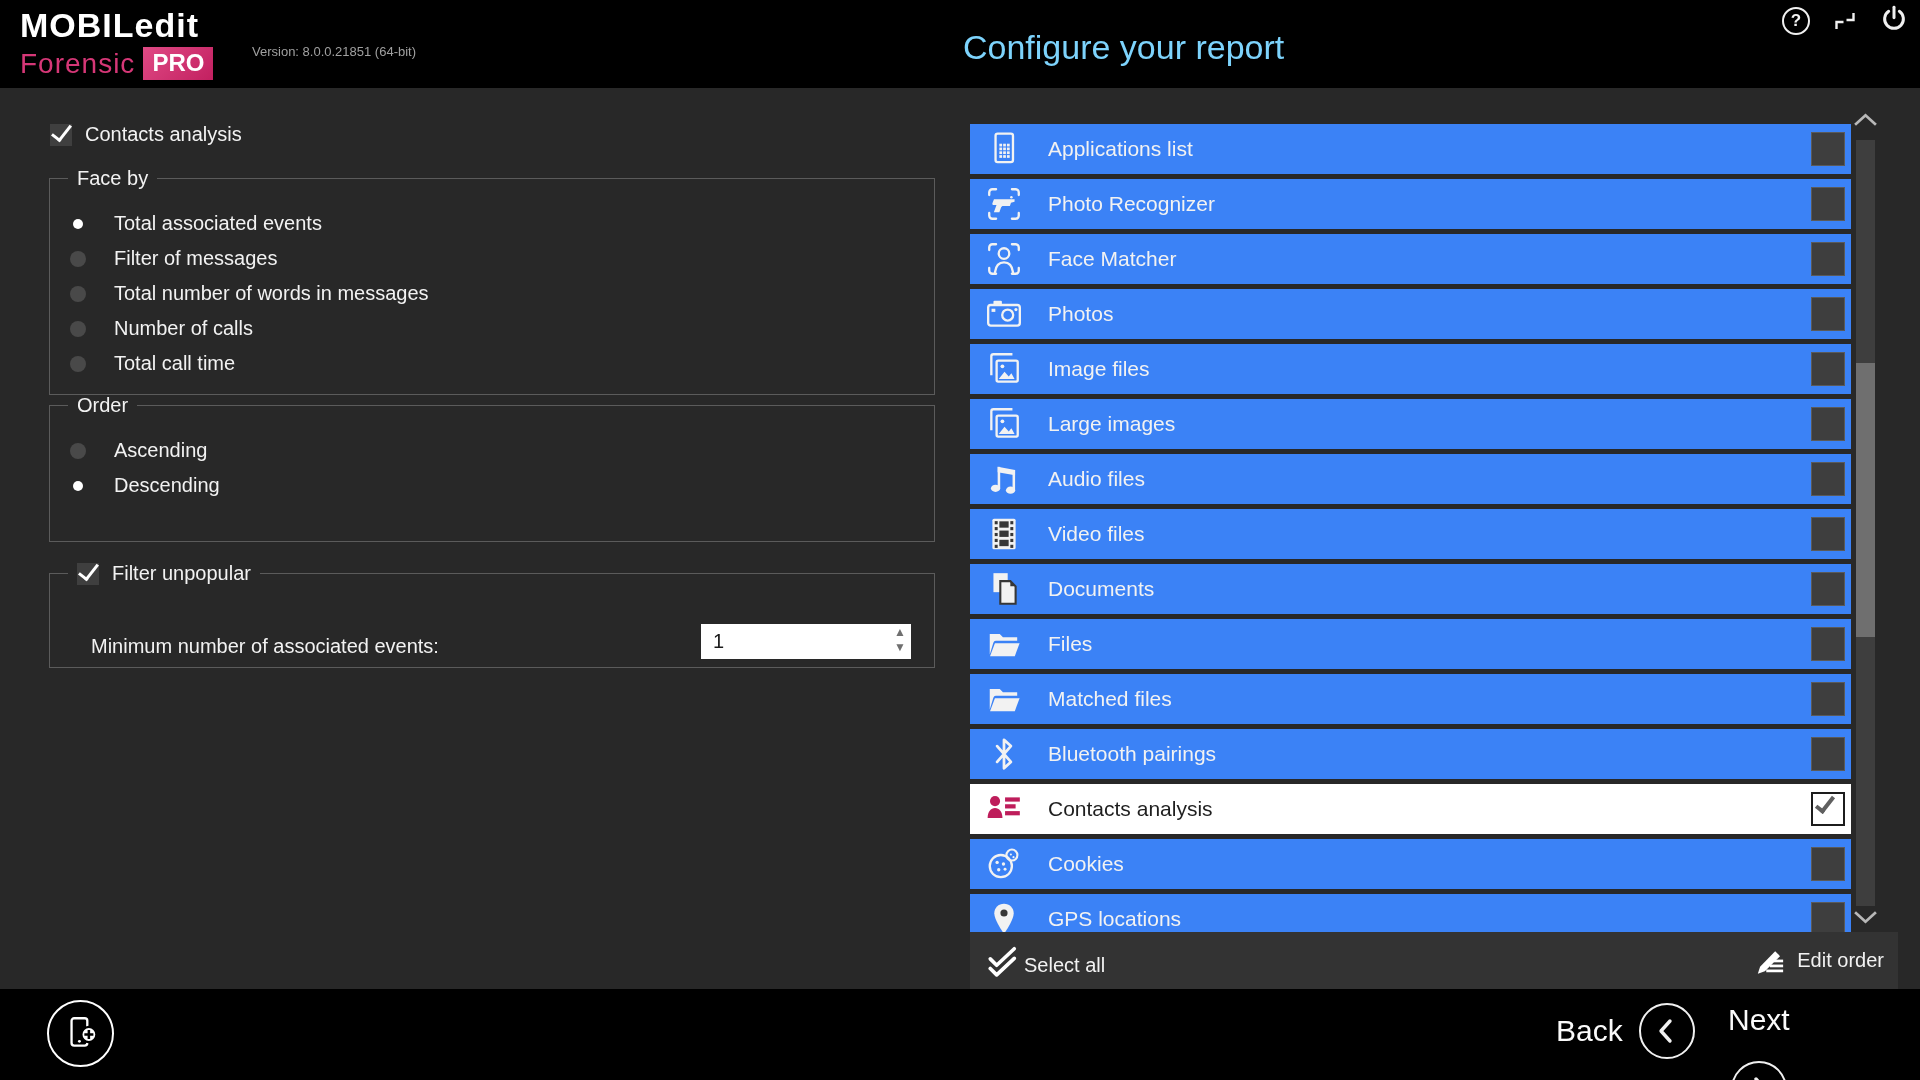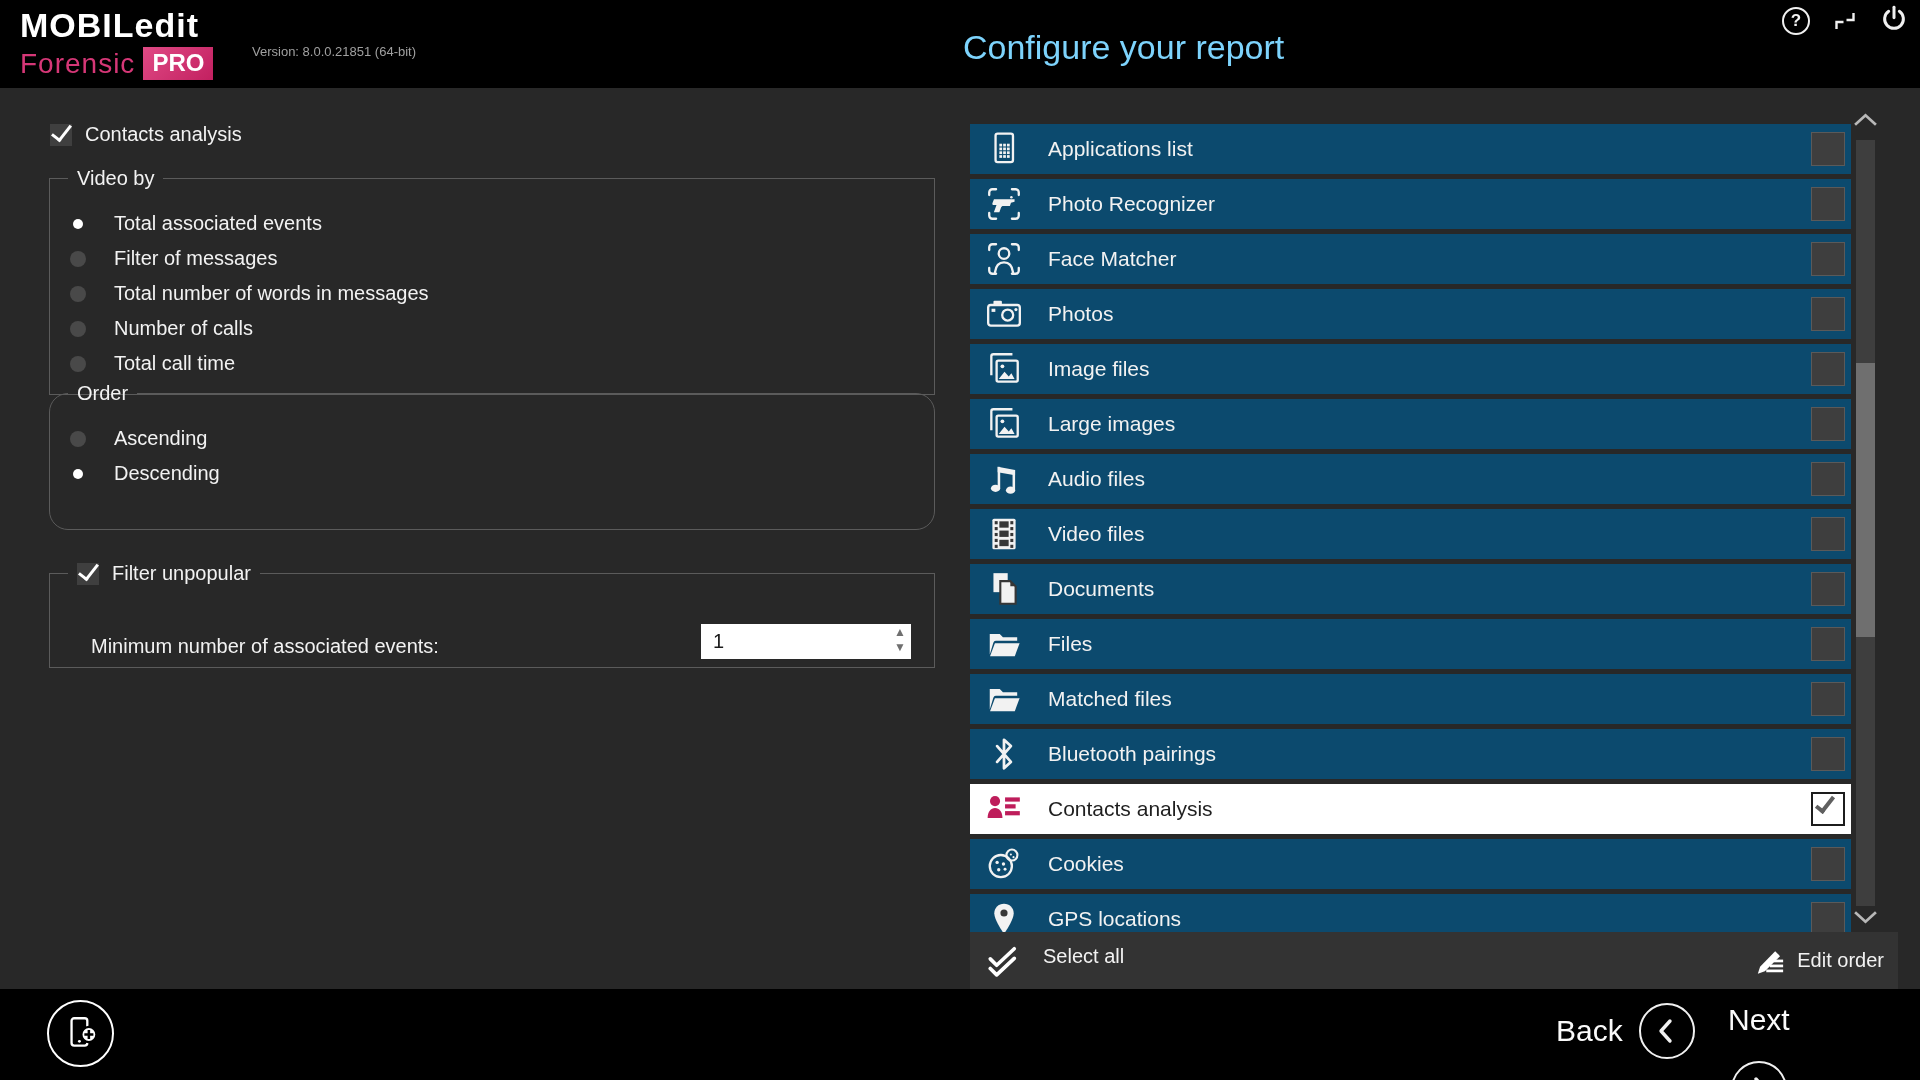--- a/index.html
+++ b/index.html
@@ -27,42 +27,42 @@
   
   .cb { position:relative; width:22px; height:22px; background:#3f3f3f; flex:none; }
   .cb::after { content:""; position:absolute; left:6px; top:-3px; width:8px; height:17px;
                border-right:3px solid #fff; border-bottom:3px solid #fff; transform:rotate(38deg); }
   #contacts-cb-row { position:absolute; left:50px; top:123px; display:flex; align-items:center; gap:13px; }
   .panel-label { font-size:20px; color:#f2f2f2; }
 
   fieldset.groupbox { position:absolute; left:49px; width:886px; border:1px solid #5b5b5b; background:transparent; }
   fieldset.groupbox legend { margin-left:18px; padding:0 9px; font-size:20px; color:#f2f2f2; }
   #sort-group  { top:167px; height:228px; }
-  #order-group { top:382px; height:148px;border-radius:19px; }
+  #order-group { top:394px; height:148px; }
   #filter-group{ top:562px; height:106px; }
   .legend-inner { display:flex; align-items:center; gap:13px; }
 
   .opt-list { padding:16px 0 0 20px; }
   .radio-row { height:35px; display:flex; align-items:center; gap:28px; }
   .radio { width:16px; height:16px; border-radius:50%; background:#494949; flex:none;
            display:flex; align-items:center; justify-content:center; }
   .radio .dot { width:10px; height:10px; border-radius:50%; background:#fff; display:none; }
   .radio-row.selected .radio { background:transparent; }
   .radio-row.selected .dot { display:block; }
   .radio-label { font-size:20px; }
 
   .min-row { position:absolute; left:41px; top:50px; font-size:20px; }
   #spinner { position:absolute; left:651px; top:39px; width:210px; height:35px; background:#fff; }
   #spinner .spin-val { position:absolute; left:12px; top:0; line-height:35px; font-size:20px; color:#1a1a1a; }
   #spinner .arrows { position:absolute; right:5px; top:1px; display:flex; flex-direction:column; align-items:center; }
   #spinner .arrows span { font-size:12px; line-height:15px; color:#6f6f6f; cursor:default; }
 
   
   #report-list { position:absolute; left:970px; top:124px; width:881px; height:808px; overflow:hidden; }
-  .report-row { --hole:#373737; height:50px; margin-bottom:5px; background:#0c4a6e;
+  .report-row { --hole:#373737; height:50px; margin-bottom:5px; background:#3b82f6;
                 display:flex; align-items:center; padding:0 6px 0 14px; }
   .row-icon { width:40px; height:40px; flex:none; display:flex; align-items:center; justify-content:center; color:#f2f2f2; }
   .row-label { margin-left:24px; font-size:21px; color:#f2f2f2; }
   .row-spacer { flex:1; }
   .row-cb { position:relative; width:34px; height:34px; background:#3e3e3e; border:1px solid #5a5a5a; flex:none; }
   .row-check { display:none; }
   .report-row.selected { background:#fff; }
   .report-row.selected .row-label { color:#1f1f1f; }
   .report-row.selected .row-icon { color:var(--sel-pink,#be1d5b); --hole:#fff; }
   .report-row.selected .row-cb { background:#fff; border:2px solid #1c1c1c; }
@@ -71,21 +71,21 @@
 
   
   #scroll-up   { position:absolute; left:1853px; top:112px; }
   #scroll-down { position:absolute; left:1853px; top:910px; }
   #scroll-track{ position:absolute; left:1856px; top:140px; width:19px; height:766px; background:#3e3e3e; }
   #scroll-thumb{ position:absolute; left:0; top:223px; width:19px; height:274px; background:#6f6f6f; }
 
   
   #list-footer { position:absolute; left:970px; top:932px; width:928px; height:57px; background:#333;
                  display:flex; align-items:center; }
-  #select-all { display:flex; align-items:flex-start; gap:25px; margin-left:16px; }
+  #select-all { display:flex; align-items:flex-end; gap:6px; margin-left:16px; }
   #edit-order { display:flex; align-items:center; gap:12px; position:absolute; right:14px; }
   .bar-label { font-size:20px; color:#f2f2f2; }
 
   
   .nav-circle { width:56px; height:56px; border:2px solid #f0f0f0; border-radius:50%;
                 display:flex; align-items:center; justify-content:center; flex:none; }
   #back-btn { position:absolute; left:1556px; top:1003px; display:flex; align-items:center; gap:16px; }
   #next-btn { position:absolute; left:1728px; top:1003px; display:flex; align-items:center; gap:24px;flex-direction:column; }
   .nav-label { font-size:30px; font-weight:300; color:#fafafa; }
   #add-phone { position:absolute; left:47px; top:1000px; width:67px; height:67px; border:2.5px solid #fff;
@@ -122,21 +122,21 @@
         <path d="M10 6.8 a 8.8 8.8 0 1 0 10 0"></path>
     </svg>
   </div>
 
   <div id="contacts-cb-row">
     <span class="cb"></span>
     <span class="panel-label">Contacts analysis</span>
   </div>
 
   <fieldset id="sort-group" class="groupbox">
-    <legend>Video by</legend>
+    <legend>Face by</legend>
     <div class="opt-list">
         <div class="radio-row selected">
     <span class="radio">
             <span class="dot"></span>
           </span>
     <span class="radio-label">Total associated events</span>
   </div>
         <div class="radio-row">
     <span class="radio"></span>
     <span class="radio-label">Filter of messages</span>

